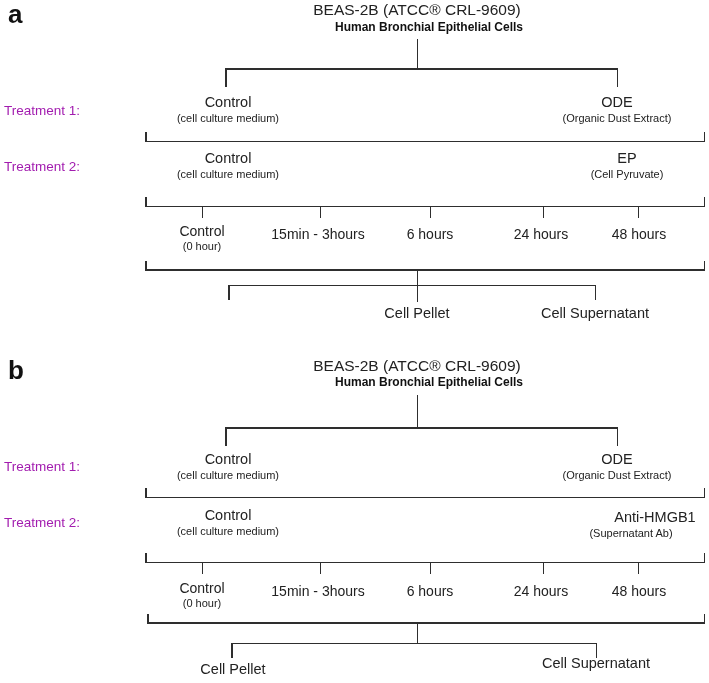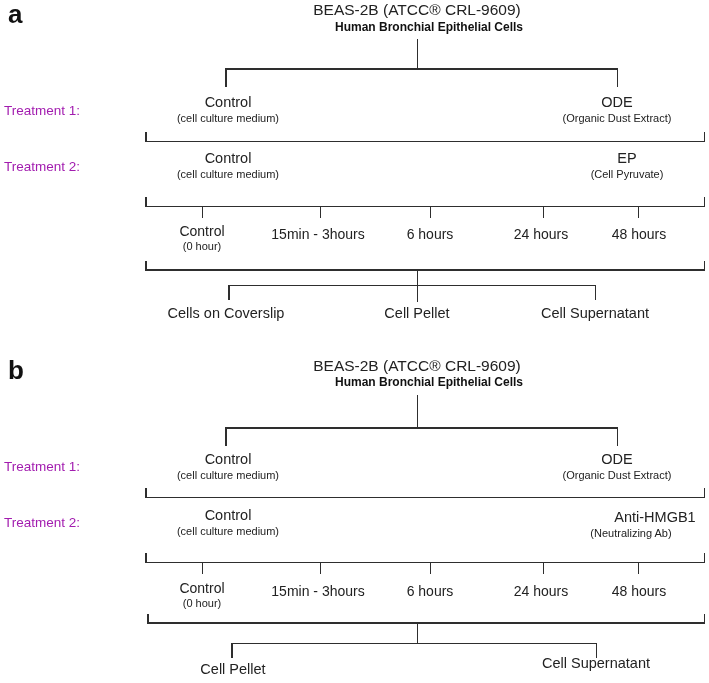--- a/index.html
+++ b/index.html
@@ -66,21 +66,20 @@
 
   <div class="h" style="left:145px;top:269px;width:560px;"></div>
   <div class="v" style="left:145px;top:260.5px;height:10px;"></div>
   <div class="v" style="left:703.5px;top:260.5px;height:10px;"></div>
   <div class="v" style="left:416.5px;top:269px;height:16px;"></div>
   <div class="h" style="left:228px;top:284.5px;width:367px;"></div>
   <div class="v" style="left:228px;top:284.5px;height:15px;"></div>
   <div class="v" style="left:416.5px;top:284.5px;height:17px;"></div>
   <div class="v" style="left:594.5px;top:284.5px;height:15px;"></div>
 
-  <div class="t c out" style="left:226px;top:305px;">Cells on Coverslip</div>
   <div class="t c out" style="left:417px;top:305px;">Cell Pellet</div>
   <div class="t c out" style="left:595px;top:305px;">Cell Supernatant</div>
 
   <div class="t letter" style="left:8px;top:356px;">b</div>
   <div class="t c title" style="left:417px;top:357px;">BEAS-2B (ATCC® CRL-9609)</div>
   <div class="t c subtitle" style="left:417px;top:376px;">Human Bronchial Epithelial Cells</div>
 
   <div class="v" style="left:416.5px;top:395px;height:32px;"></div>
   <div class="h" style="left:225px;top:427px;width:393px;"></div>
   <div class="v" style="left:225px;top:427px;height:19px;"></div>
@@ -93,21 +92,21 @@
   <div class="t c paren" style="left:617px;top:469px;">(Organic Dust Extract)</div>
 
   <div class="h" style="left:145px;top:496.5px;width:560px;"></div>
   <div class="v" style="left:145px;top:488px;height:10px;"></div>
   <div class="v" style="left:703.5px;top:488px;height:10px;"></div>
 
   <div class="t red" style="left:4px;top:515px;">Treatment 2:</div>
   <div class="t c name" style="left:228px;top:507px;">Control</div>
   <div class="t c paren" style="left:228px;top:525px;">(cell culture medium)</div>
   <div class="t c name" style="left:631px;top:509px;margin-left:24px;">Anti-HMGB1</div>
-  <div class="t c paren" style="left:631px;top:527px;">(Neutralizing Ab)</div>
+  <div class="t c paren" style="left:631px;top:527px;">(Supernatant Ab)</div>
 
   <div class="h" style="left:145px;top:561.5px;width:560px;"></div>
   <div class="v" style="left:145px;top:553px;height:10px;"></div>
   <div class="v" style="left:703.5px;top:553px;height:10px;"></div>
   <div class="v" style="left:201.5px;top:563px;height:11px;"></div>
   <div class="v" style="left:319.5px;top:563px;height:11px;"></div>
   <div class="v" style="left:429.5px;top:563px;height:11px;"></div>
   <div class="v" style="left:542.5px;top:563px;height:11px;"></div>
   <div class="v" style="left:637.5px;top:563px;height:11px;"></div>
 

